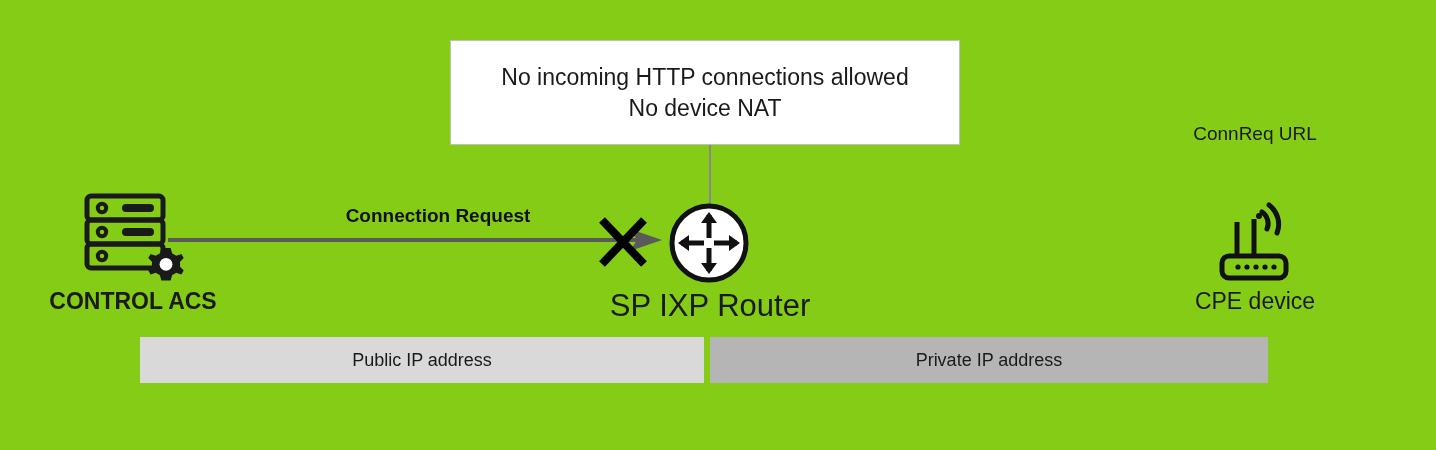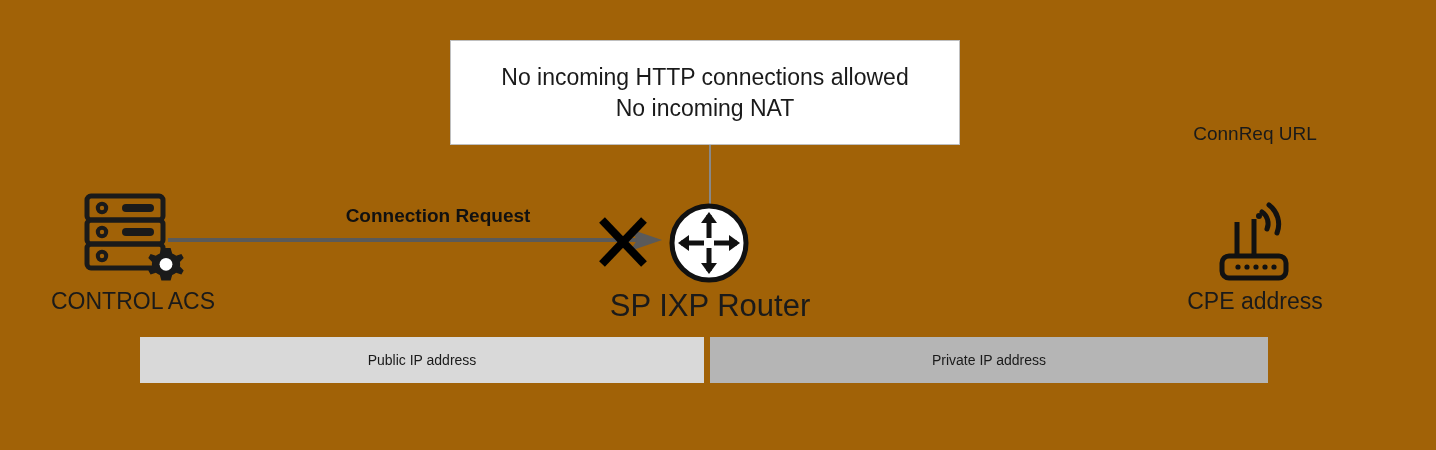--- a/index.html
+++ b/index.html
@@ -8,21 +8,21 @@
     background: #ffffff;
   }
   body {
     font-family: "Liberation Sans", sans-serif;
     -webkit-font-smoothing: antialiased;
   }
   #diagram {
     position: relative;
     width: 1436px;
     height: 450px;
-    background: #a16207;
+    background: #84cc16;
     overflow: hidden;
   }
   .abs { position: absolute; }
 
   
   #callout-box {
     left: 450px;
     top: 40px;
     width: 510px;
     height: 105px;
@@ -51,20 +51,21 @@
   }
 
   
   #acs-icon { left: 78px; top: 190px; width: 106px; height: 96px; }
   #acs-label {
     left: 0px; top: 288px; width: 266px;
     text-align: center;
     color: #1a1a1a;
     font-size: 23px;
     white-space: nowrap;
+    font-weight: bold;
   }
 
   
   #conn-line {
     left: 168px;
     top: 238px;
     width: 480px;
     height: 4px;
     background: #5a5a5a;
   }
@@ -119,34 +120,34 @@
   }
 
   
   .ipbar {
     top: 337px;
     height: 46px;
     display: flex;
     align-items: center;
     justify-content: center;
     color: #1a1a1a;
-    font-size: 14px;
+    font-size: 18px;
     white-space: nowrap;
   }
   #public-bar  { left: 140px; width: 564px; background: #d9d9d9; }
   #private-bar { left: 710px; width: 558px; background: #b5b5b5; }
 </style>
 </head>
 <body>
 
 <div id="diagram">
 
   <div class="abs" id="callout-box">
     <div class="line">No incoming HTTP connections allowed</div>
-    <div class="line">No incoming NAT</div>
+    <div class="line">No device NAT</div>
   </div>
   <div class="abs" id="callout-connector"></div>
 
   <div class="abs" id="acs-icon">
     <svg viewBox="0 0 106 96" width="106" height="96">
       <g fill="none" stroke="#1a1a1a" stroke-width="5">
         <rect x="9" y="6" width="76" height="24" rx="4"></rect>
         <rect x="9" y="30" width="76" height="24" rx="4"></rect>
         <rect x="9" y="54" width="76" height="24" rx="4"></rect>
       </g>
@@ -215,21 +216,21 @@
         <line x1="25" y1="54" x2="25" y2="20"></line>
         <line x1="42" y1="54" x2="42" y2="17"></line>
       </g>
       <g fill="none" stroke="#111111" stroke-width="5" stroke-linecap="round">
         <path d="M50 10 a14 14 0 0 1 5 17"></path>
         <path d="M57 3 a24 24 0 0 1 8 28"></path>
       </g>
       <circle cx="47" cy="14" r="3" fill="#111111"></circle>
     </svg>
   </div>
-  <div class="abs" id="cpe-label">CPE address</div>
+  <div class="abs" id="cpe-label">CPE device</div>
 
   <div class="abs ipbar" id="public-bar">
     <span>Public IP address</span>
   </div>
   <div class="abs ipbar" id="private-bar">
     <span>Private IP address</span>
   </div>
 
 </div>
 

